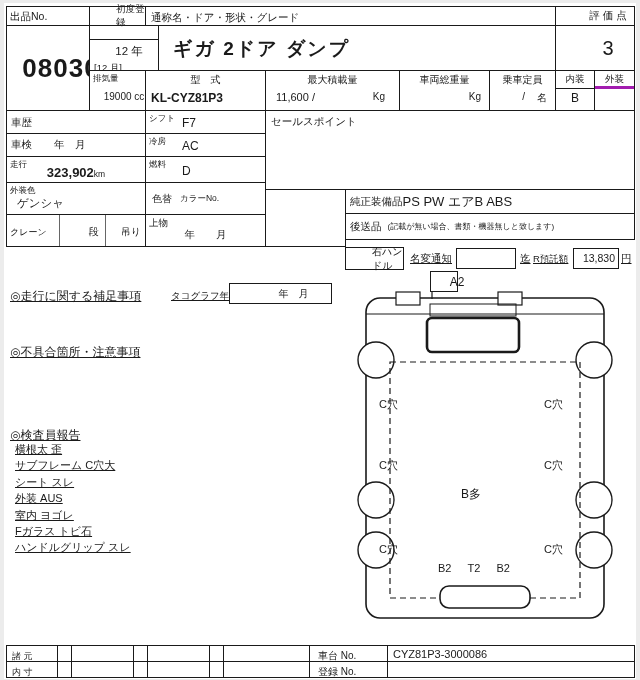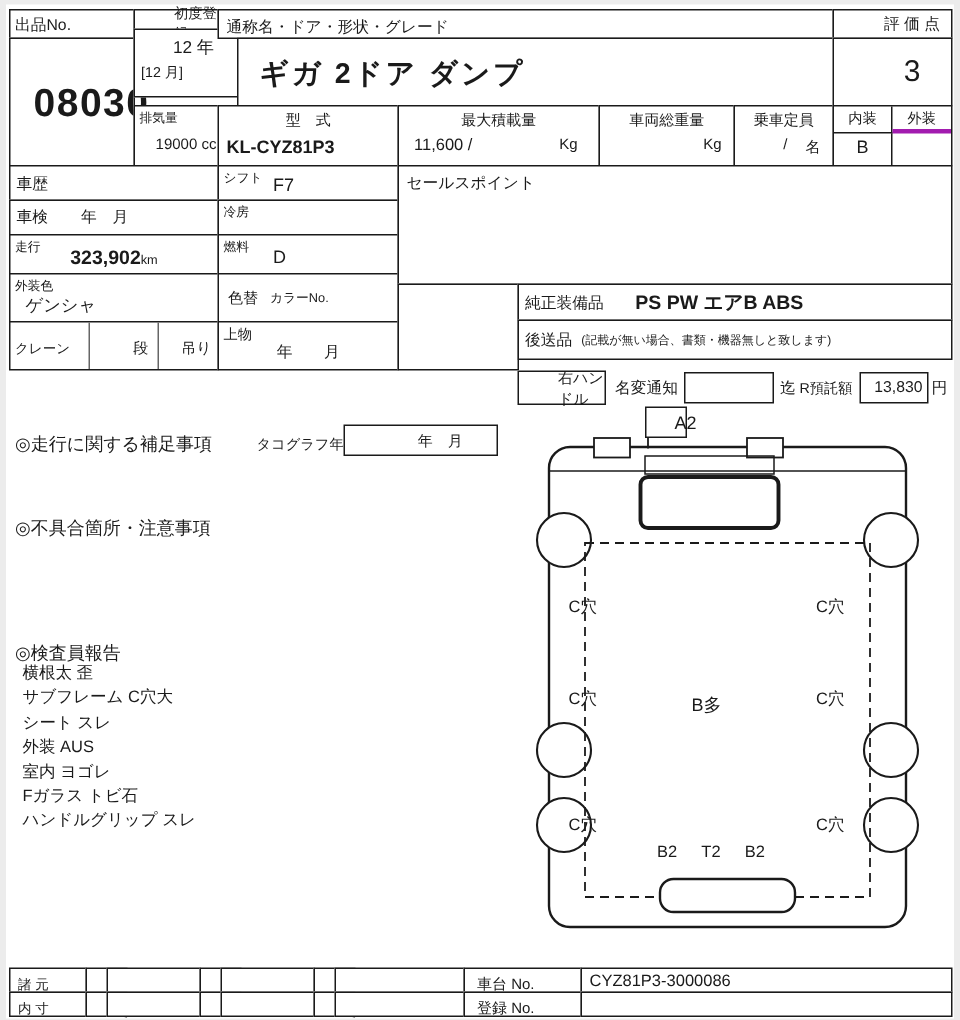--- a/index.html
+++ b/index.html
@@ -4,36 +4,36 @@
 <style>
   * { margin:0; padding:0; box-sizing:border-box; }
   html,body { width:640px; height:680px; }
   body {
     position:relative; overflow:hidden;
     background:#ececec; color:#1a1a1a;
     font-family:"Liberation Sans","DejaVu Sans",sans-serif;
   }
   .sheet { position:absolute; left:4px; top:3px; width:632px; height:676px; background:#fff; }
   .bx { position:absolute; border:1px solid #1a1a1a; background:#fff; }
-  .tx { position:absolute; white-space:nowrap; }
+  .tx { position:absolute; white-space:nowrap;text-decoration:underline; }
   .c  { display:flex; align-items:center; justify-content:center;padding-left:26px; }
   .corner { position:absolute; top:2px; left:3px; font-size:8.5px; white-space:nowrap; }
   svg { position:absolute; }
   .dg-label { position:absolute; font-size:11px; white-space:nowrap; }
 </style>
 </head>
 <body>
 
 <div class="sheet"></div>
 
 <div class="bx" style="left:6px;top:6px;width:84px;height:20px;padding:3px 0 0 3px;font-size:10.5px">出品No.</div>
 <div class="bx c" style="left:6px;top:25px;width:84px;height:86px;font-size:26px;font-weight:bold;letter-spacing:1px">08030</div>
 
 <div class="bx c" style="left:89px;top:6px;width:57px;height:20px;font-size:9.5px">初度登録</div>
-<div class="bx" style="left:89px;top:19px;width:80px;height:46px">
+<div class="bx" style="left:89px;top:39px;width:80px;height:46px">
   <div style="font-size:11.5px;text-align:center;padding-top:4px">12 年</div>
   <div style="font-size:9.5px;padding:3px 0 0 4px">[12 月]</div>
 </div>
 
 <div class="bx" style="left:145px;top:6px;width:411px;height:20px;padding:4px 0 0 5px;font-size:10.5px">通称名・ドア・形状・グレード</div>
 <div class="bx" style="left:158px;top:25px;width:411px;height:46px;font-size:19px;font-weight:bold;padding:10px 0 0 14px;letter-spacing:2px">ギガ 2ドア ダンプ</div>
 
 <div class="bx c" style="left:555px;top:6px;width:80px;height:20px;font-size:10.5px">評 価 点</div>
 <div class="bx c" style="left:555px;top:25px;width:80px;height:46px;font-size:20px">3</div>
 
@@ -77,20 +77,21 @@
   <span class="corner">シフト</span>
   <div style="padding:5px 0 0 36px;font-size:12px">F7</div>
 </div>
 
 <div class="bx" style="left:6px;top:133px;width:140px;height:24px;display:flex;align-items:center">
   <span style="font-size:10.5px;padding-left:4px">車検</span>
   <span style="font-size:10.5px;margin-left:22px">年　月</span>
 </div>
 <div class="bx" style="left:145px;top:133px;width:121px;height:24px">
   <span class="corner">冷房</span>
+  <div style="padding:5px 0 0 36px;font-size:12px">AC</div>
 </div>
 
 <div class="bx" style="left:6px;top:156px;width:140px;height:27px">
   <span class="corner">走行</span>
   <div style="text-align:center;padding-top:6px">
     <span style="font-size:13px;font-weight:bold">323,902</span><span style="font-size:8.5px">km</span>
   </div>
 </div>
 <div class="bx" style="left:145px;top:156px;width:121px;height:27px">
   <span class="corner">燃料</span>
@@ -113,21 +114,21 @@
 </div>
 <div class="bx" style="left:145px;top:214px;width:121px;height:33px">
   <span class="corner" style="font-size:9.5px">上物</span>
   <div style="text-align:center;padding-top:13px;font-size:10.5px">年　　月</div>
 </div>
 
 <div class="bx" style="left:265px;top:110px;width:370px;height:80px;padding:4px 0 0 5px;font-size:10.5px">セールスポイント</div>
 <div class="bx" style="left:265px;top:189px;width:81px;height:58px"></div>
 <div class="bx" style="left:345px;top:189px;width:290px;height:25px;display:flex;align-items:center">
   <span style="font-size:10.5px;padding-left:4px">純正装備品</span>
-  <span style="font-size:13px;font-weight:bold;margin-left:21px">PS PW エアB ABS</span>
+  <span style="font-size:13px;font-weight:normal;margin-left:0">PS PW エアB ABS</span>
 </div>
 <div class="bx" style="left:345px;top:213px;width:290px;height:27px;display:flex;align-items:center">
   <span style="font-size:10.5px;padding-left:4px">後送品</span>
   <span style="font-size:8px;margin-left:6px">(記載が無い場合、書類・機器無しと致します)</span>
 </div>
 
 <div class="bx c" style="left:345px;top:247px;width:59px;height:23px;font-size:10px">右ハンドル</div>
 <div class="tx" style="left:410px;top:252px;font-size:10.5px">名変通知</div>
 <div class="bx" style="left:456px;top:248px;width:60px;height:21px"></div>
 <div class="tx" style="left:520px;top:252px;font-size:10.5px">迄</div>
@@ -171,21 +172,21 @@
   <rect x="44" y="94" width="190" height="236" fill="none" stroke="#1a1a1a" stroke-width="1.2" stroke-dasharray="6,4"></rect>
   <rect x="94" y="318" width="90" height="22" rx="9" fill="#fff" stroke="#1a1a1a" stroke-width="1.6"></rect>
 </svg>
 
 <div class="dg-label" style="left:379px;top:397px">C穴</div>
 <div class="dg-label" style="left:544px;top:397px">C穴</div>
 <div class="dg-label" style="left:379px;top:458px">C穴</div>
 <div class="dg-label" style="left:544px;top:458px">C穴</div>
 <div class="dg-label" style="left:379px;top:542px">C穴</div>
 <div class="dg-label" style="left:544px;top:542px">C穴</div>
-<div class="dg-label" style="left:461px;top:462px;font-size:12px">B多</div>
+<div class="dg-label" style="left:461px;top:486px;font-size:12px">B多</div>
 <div class="dg-label" style="left:438px;top:562px;width:72px;display:flex;justify-content:space-between">
   <span>B2</span>
   <span>T2</span>
   <span>B2</span>
 </div>
 
 <div class="bx" style="left:6px;top:645px;width:52px;height:17px;font-size:9px;padding:4px 0 0 5px">諸 元</div>
 <div class="bx c" style="left:57px;top:645px;width:15px;height:17px;font-size:7px">長さ</div>
 <div class="bx" style="left:71px;top:645px;width:63px;height:17px"></div>
 <div class="bx c" style="left:133px;top:645px;width:15px;height:17px;font-size:7px">幅</div>

